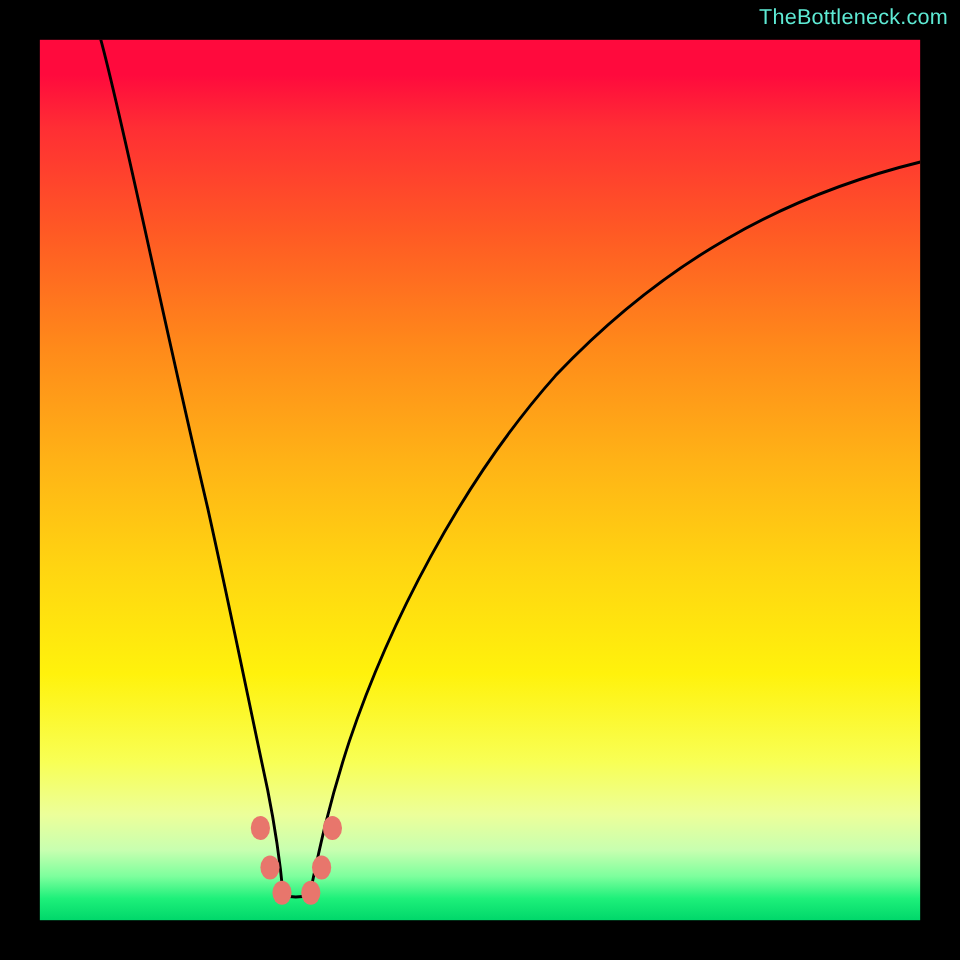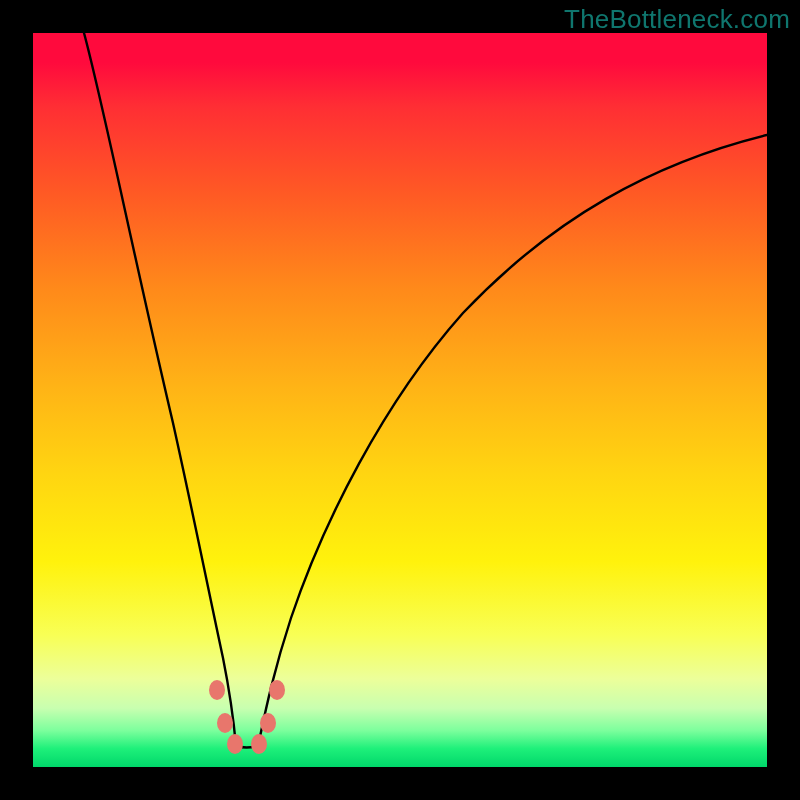--- a/index.html
+++ b/index.html
@@ -45,22 +45,22 @@
       #c8ffb0 92%,
       #7dff9d 95%,
       #1ef07a 97.5%,
       #00d76a 100%
     );
   }
   .watermark {
     position: absolute;
     top: 4px;
     right: 10px;
-    color: #0f766e;
-    font-size: 26px;
+    color: #5eead4;
+    font-size: 18px;
     font-weight: 500;
     letter-spacing: 0.2px;
     user-select: none;
   }
   svg.curve {
     position: absolute;
     inset: 0;
   }
 </style>
 </head>

